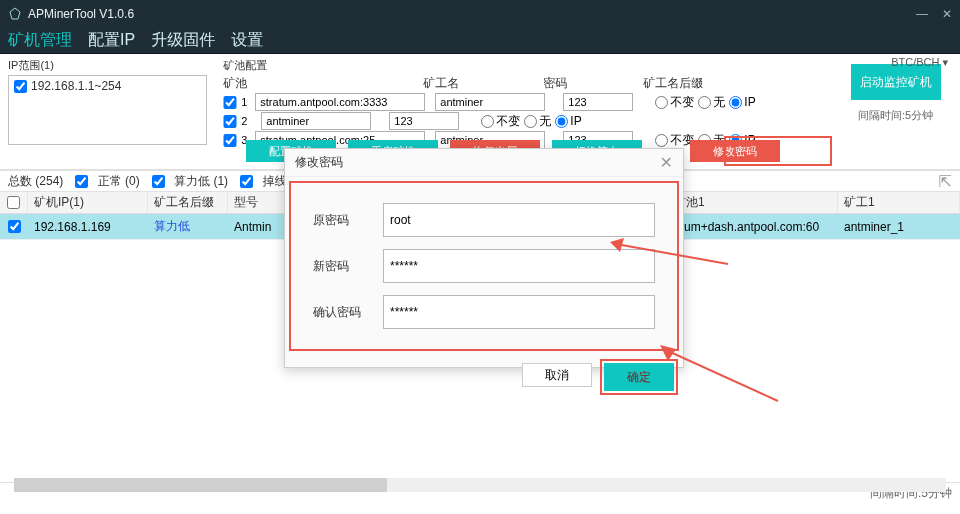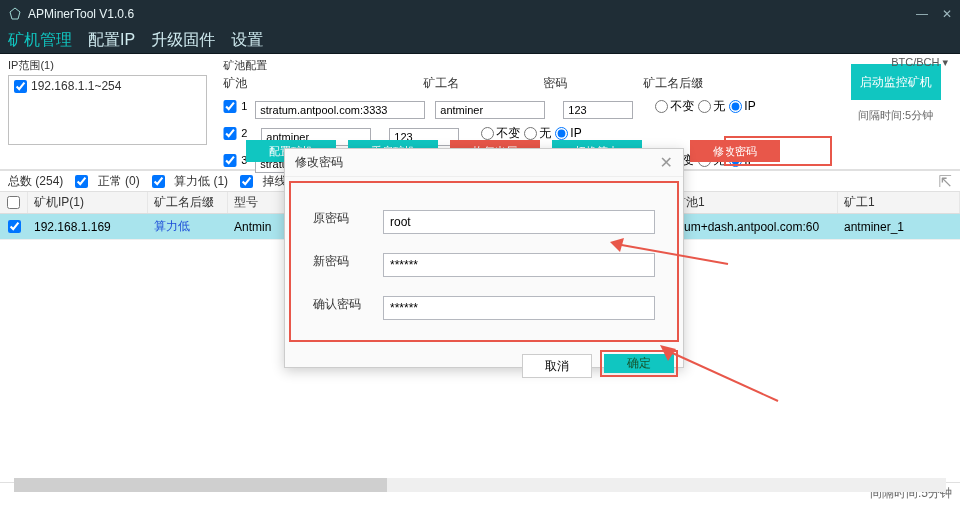--- a/index.html
+++ b/index.html
@@ -21,21 +21,21 @@
 .ip-box { border: 1px solid #c0c0c0; background: #fff; padding: 2px 4px; height: 70px; }
 .ip-item { display: flex; align-items: center; gap: 4px; font-size: 11px; color: #333; padding: 1px; }
 
 .pool-panel { flex: 1; padding: 4px 8px; }
 .pool-header { display: flex; font-size: 11px; color: #333; }
 .pool-header .h-pool { width: 200px; }
 .pool-header .h-worker { width: 120px; }
 .pool-header .h-pw { width: 100px; }
 .pool-header .h-suffix { width: 180px; }
 .pool-row { display: flex; align-items: center; gap: 4px; margin: 1px 0; }
-.pool-row input[type=text] { border: 1px solid #abadb3; padding: 1px 4px; height: 18px; font-size: 11px; margin-top: 8px; }
+.pool-row input[type=text] { border: 1px solid #abadb3; padding: 1px 4px; height: 18px; font-size: 11px; }
 .cb { width: 14px; }
 .idx { width: 10px; font-size: 11px; }
 .pool-url { width: 170px; }
 .pool-worker { width: 110px; margin-left: 6px; }
 .pool-pw { width: 70px; margin-left: 14px; }
 .radios { display: flex; gap: 4px; margin-left: 18px; font-size: 11px; align-items: center; }
 .radios label { display: flex; align-items: center; gap: 2px; }
 
 .btcbch { position: absolute; right: 12px; top: 56px; font-size: 11px; color: #555; }
 
@@ -76,24 +76,24 @@
 
 .hscroll { position: absolute; bottom: 22px; left: 14px; right: 14px; height: 14px; background: #efefef; }
 .hscroll .thumb { background: #cfcfcf; height: 100%; width: 40%; }
 
 .dialog { position: absolute; left: 284px; top: 148px; width: 400px; height: 220px; background: #fafafa; border: 1px solid #ccc; box-shadow: 0 3px 12px rgba(0,0,0,.2); }
 .dialog-title { height: 28px; display: flex; align-items: center; padding: 0 10px; font-size: 12px; color: #333; justify-content: space-between; border-bottom: 1px solid #eee; }
 .dialog-close { color: #999; font-size: 16px; cursor: pointer; }
 .dialog-body { padding: 14px 28px; outline: 2px solid #e8574a; outline-offset: -6px; }
 .dlg-row { display: flex; align-items: center; margin: 12px 0; }
 .dlg-row label { width: 70px; font-size: 12px; color: #333; }
-.dlg-row input { flex: 1; border: 1px solid #b5b8bf; height: 24px; padding: 0 6px; font-size: 12px; margin-top: 7px; }
+.dlg-row input { flex: 1; border: 1px solid #b5b8bf; height: 34px; padding: 0 6px; font-size: 12px; }
 .dialog-foot { display: flex; justify-content: flex-end; gap: 12px; padding: 8px 9px; }
 .btn-cancel { width: 70px; height: 24px; background: #fff; border: 1px solid #ccc; cursor: pointer; }
-.btn-ok { width: 70px; height: 19px; background: #10c6c1; color: #14532d; border: none; cursor: pointer; outline: 2px solid #e8574a; outline-offset: 2px; text-align: center; }
+.btn-ok { width: 70px; height: 28px; background: #10c6c1; color: #7f1d1d; border: none; cursor: pointer; outline: 2px solid #e8574a; outline-offset: 2px; text-align: center; }
 
 .arrow { position: absolute; pointer-events: none; }
 .arrow svg line { stroke: #e8574a; stroke-width: 2; }
 .arrow svg polygon { fill: #e8574a; }
 
 .annot-box-changepw { position: absolute; left: 724px; top: 136px; width: 108px; height: 30px; border: 2px solid #e8574a; pointer-events: none; }
 
 .logo-ic { width: 14px; height: 14px; display: inline-block; }
 </style>
 </head>

